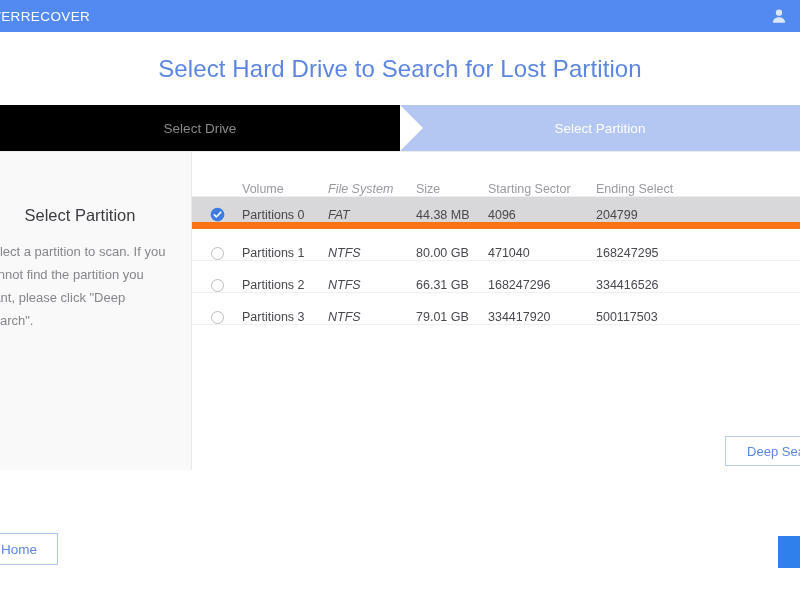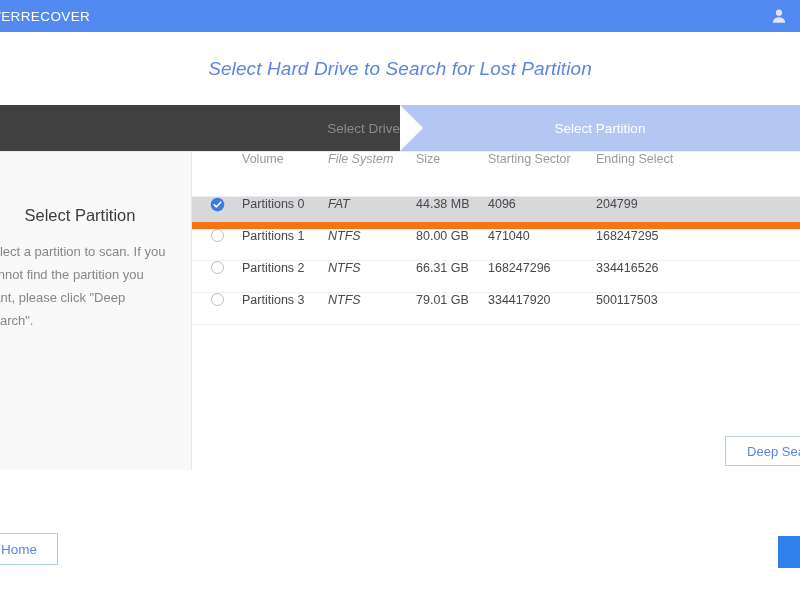--- a/index.html
+++ b/index.html
@@ -57,25 +57,24 @@
   .page-title {
     position: absolute;
     left: 0;
     top: 32px;
     width: 800px;
     height: 73px;
     display: flex;
     align-items: center;
     justify-content: center;
     color: #5C86E0;
-    font-size: 19px;
+    font-size: 24px;
     font-weight: 400;
     letter-spacing: 0.1px;
     background: #ffffff;
-    font-style: italic;
   }
 
   
   .steps {
     position: absolute;
     left: 0;
     top: 105px;
     width: 800px;
     height: 46px;
     display: flex;
@@ -84,24 +83,23 @@
   .step {
     position: relative;
     flex: 1;
     display: flex;
     align-items: center;
     justify-content: center;
     font-size: 13.5px;
     height: 46px;
   }
   .step-1 {
-    background: #404040;
+    background: #000000;
     color: #8A8A8E;
     z-index: 2;
-    justify-content: flex-end;
   }
   .step-1::after {
     content: "";
     position: absolute;
     right: -23px;
     top: 0;
     width: 0;
     height: 0;
     border-top: 23px solid transparent;
     border-bottom: 23px solid transparent;
@@ -169,21 +167,21 @@
     background: #ffffff;
   }
   .table {
     position: absolute;
     left: 0;
     top: 0;
     width: 608px;
   }
   .t-row {
     display: flex;
-    align-items: flex-start;
+    align-items: flex-end;
     height: 32px;
     box-sizing: border-box;
   }
   .t-head {
     height: 45px;
     border-bottom: 1px solid #EDEDEF;
     color: #9A9AA0;
     font-size: 12.5px;
   }
   .t-body-row {

